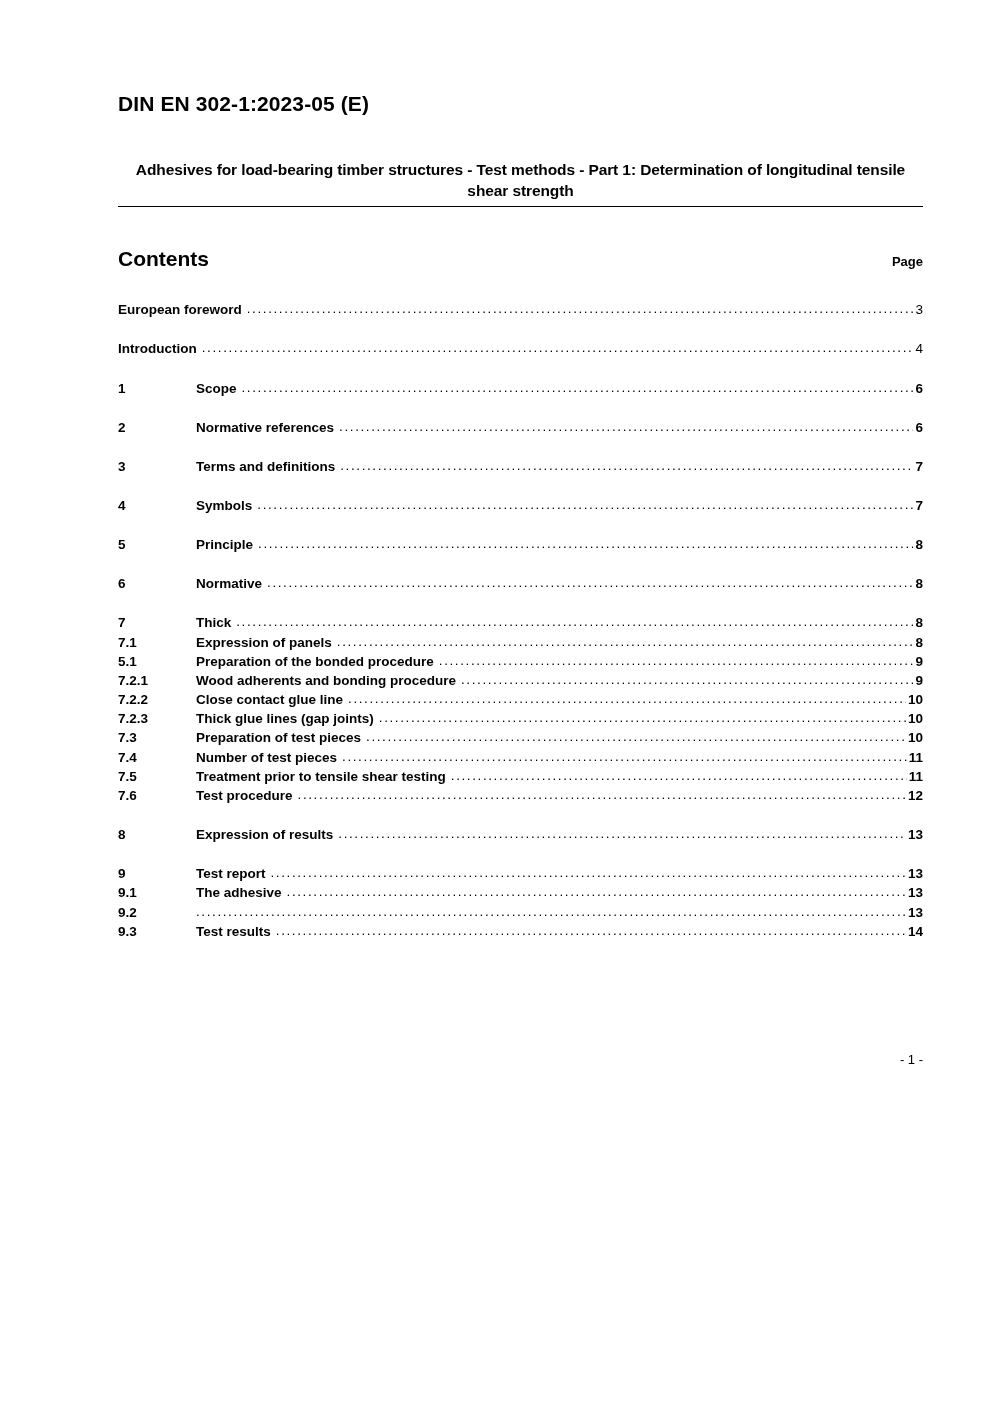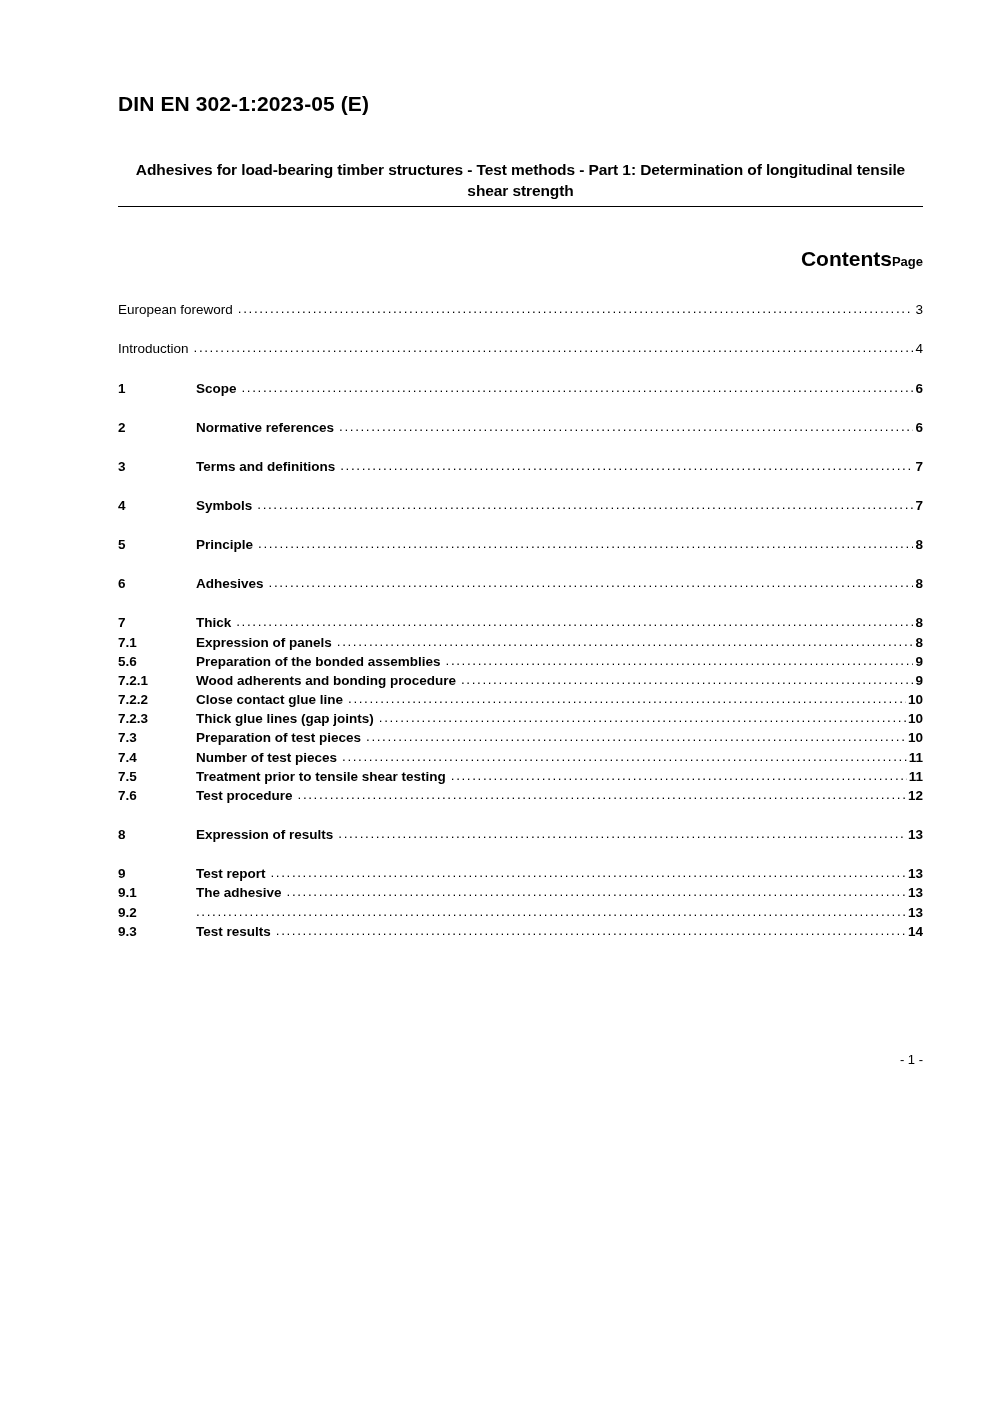--- a/index.html
+++ b/index.html
@@ -38,21 +38,21 @@
     line-height: 1.33;
     margin-top: 44px;
     padding-bottom: 5px;
     border-bottom: 1.6px solid #000;
     letter-spacing: -0.1px;
     text-align: center;
   }
   .contents-head {
     display: flex;
     align-items: baseline;
-    justify-content: flex-end;
+    justify-content: space-between;
     margin-top: 40px;
   }
   .contents-title {
     font-size: 21px;
     font-weight: bold;
   }
   .page-word {
     font-size: 13px;
     font-weight: bold;
   }
@@ -85,21 +85,21 @@
     transform: translateY(-1px);
   }
   .toc-page {
     flex: 0 0 auto;
     text-align: right;
     padding-left: 2px;
   }
   .toc-row.major .toc-label,
   .toc-row.major .toc-num,
   .toc-row.major .toc-page { font-weight: bold; }
-  .toc-row.front .toc-label { font-weight: normal; }
+  .toc-row.front .toc-label { font-weight: bold; }
   .footer {
     position: absolute;
     left: 0;
     right: 69px;
     bottom: 48px;
     text-align: right;
     font-size: 13px;
   }
 </style>
 </head>
@@ -153,39 +153,39 @@
           <span class="toc-page">7</span>
         </div>
         <div class="toc-row major gap-md">
           <span class="toc-num">5</span>
           <span class="toc-label">Principle</span>
           <span class="toc-dots">........................................................................................................................................................................................................</span>
           <span class="toc-page">8</span>
         </div>
         <div class="toc-row major gap-md">
           <span class="toc-num">6</span>
-          <span class="toc-label">Adhesives</span>
+          <span class="toc-label">Normative</span>
           <span class="toc-dots">........................................................................................................................................................................................................</span>
           <span class="toc-page">8</span>
         </div>
         <div class="toc-row major gap-md">
           <span class="toc-num">7</span>
           <span class="toc-label">Thick</span>
           <span class="toc-dots">........................................................................................................................................................................................................</span>
           <span class="toc-page">8</span>
         </div>
         <div class="toc-row major gap-sm">
           <span class="toc-num">7.1</span>
           <span class="toc-label">Expression of panels</span>
           <span class="toc-dots">........................................................................................................................................................................................................</span>
           <span class="toc-page">8</span>
         </div>
         <div class="toc-row major gap-sm">
-          <span class="toc-num">5.6</span>
-          <span class="toc-label">Preparation of the bonded assemblies</span>
+          <span class="toc-num">5.1</span>
+          <span class="toc-label">Preparation of the bonded procedure</span>
           <span class="toc-dots">........................................................................................................................................................................................................</span>
           <span class="toc-page">9</span>
         </div>
         <div class="toc-row major gap-sm">
           <span class="toc-num">7.2.1</span>
           <span class="toc-label">Wood adherents and bonding procedure</span>
           <span class="toc-dots">........................................................................................................................................................................................................</span>
           <span class="toc-page">9</span>
         </div>
         <div class="toc-row major gap-sm">

